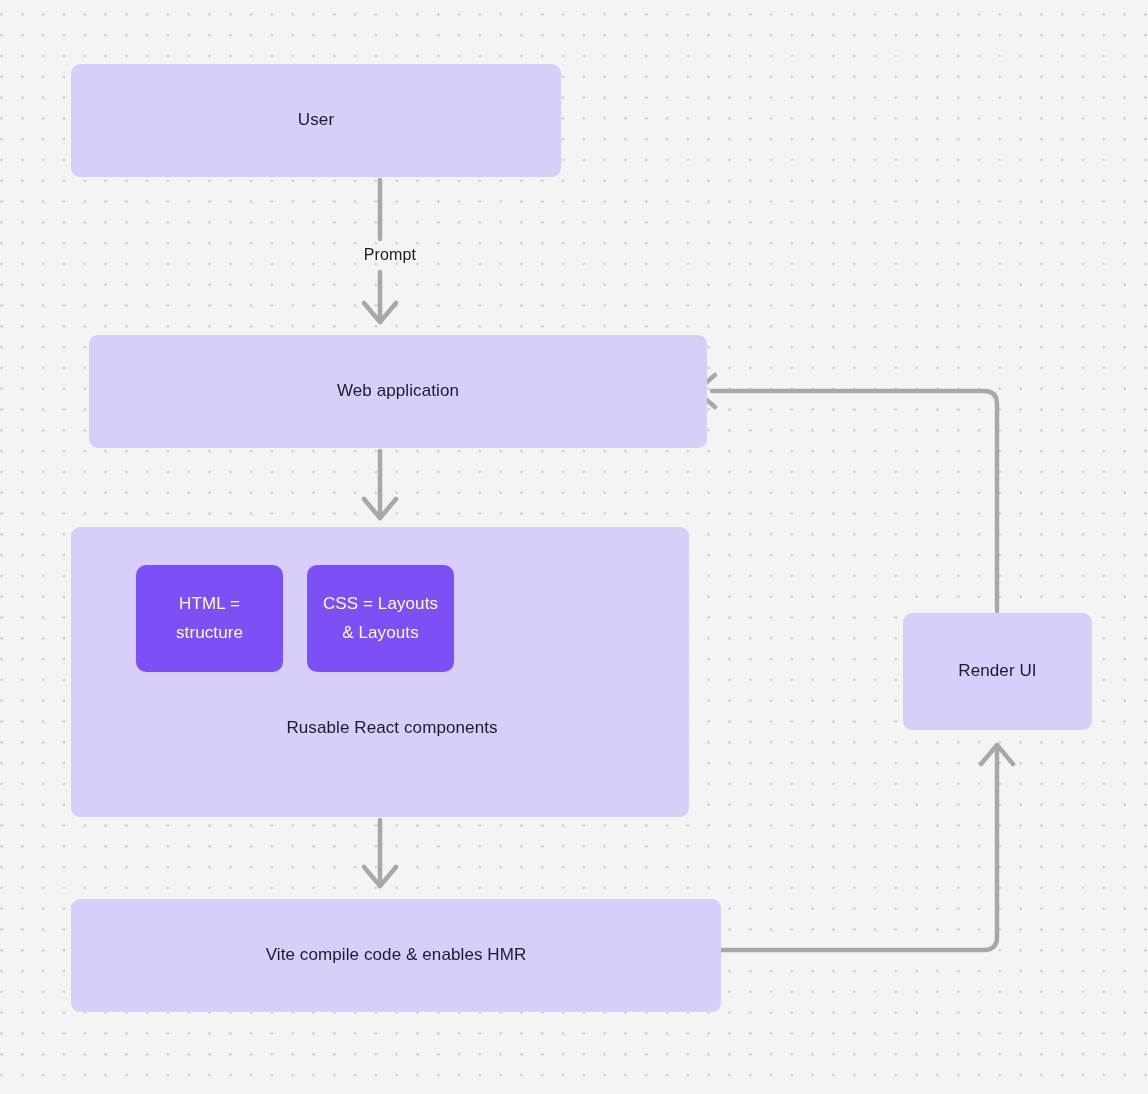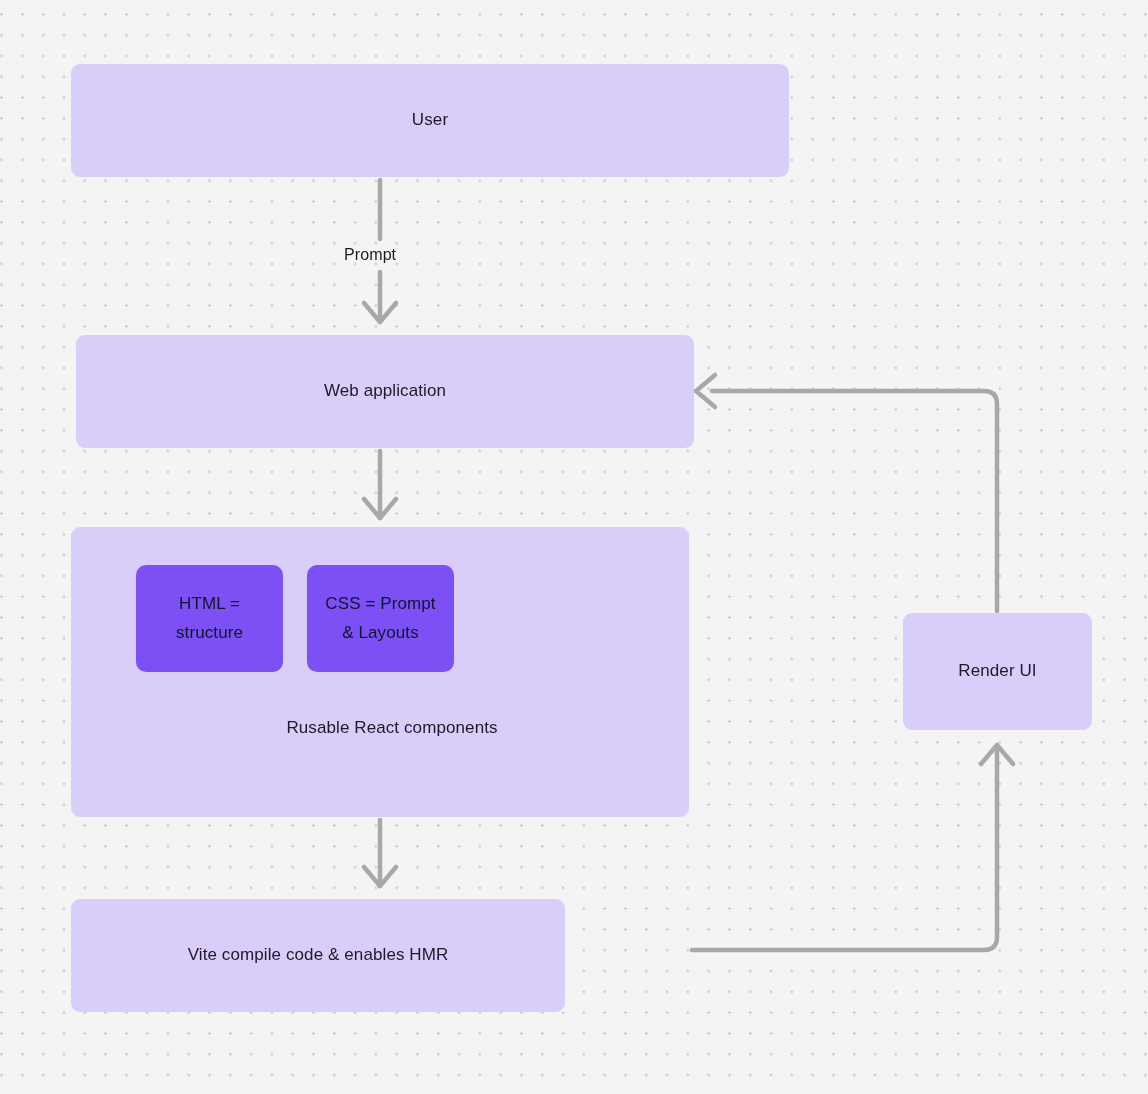--- a/index.html
+++ b/index.html
@@ -33,46 +33,46 @@
     display: flex;
     align-items: center;
     justify-content: center;
     color: #1e1a2b;
     font-size: 17px;
     line-height: 1.35;
     text-align: center;
     letter-spacing: 0.1px;
   }
 
-  .node-user        { left: 71px;  top: 64px;  width: 718px; height: 113px; justify-content: center; }
-  .node-webapp      { left: 76px;  top: 335px; width: 618px; height: 113px; }
+  .node-user        { left: 71px;  top: 64px;  width: 490px; height: 113px; justify-content: center; }
+  .node-webapp      { left: 89px;  top: 335px; width: 618px; height: 113px; }
   .node-components  { left: 71px;  top: 527px; width: 618px; height: 290px;
                       display: block; }
-  .node-vite        { left: 71px;  top: 899px; width: 494px; height: 113px; }
+  .node-vite        { left: 71px;  top: 899px; width: 650px; height: 113px; }
   .node-render      { left: 903px; top: 613px; width: 189px; height: 117px; }
 
   
   .inner-row {
     position: absolute;
     left: 65px;
     top: 38px;
     width: 488px;
     display: flex;
     gap: 24px;
   }
 
   .inner-box {
     width: 147px;
     height: 107px;
     background: #7c50f4;
     border-radius: 10px;
     display: flex;
     align-items: center;
     justify-content: center;
-    color: #0f172a;
+    color: #fef9c3;
     font-size: 17px;
     line-height: 1.7;
     text-align: center;
     letter-spacing: 0.1px;
     padding: 0 6px;
   }
 
   .components-caption {
     position: absolute;
     left: 12px;
@@ -100,21 +100,21 @@
     font-size: 16px;
     color: #1e1a2b;
     background: transparent;
     white-space: nowrap;
     letter-spacing: 0.1px;
   }
   .edge-label-prompt {
     left: 344px;
     top: 246px;
     width: 72px;
-    text-align: left;
+    text-align: right;
   }
 </style>
 </head>
 <body>
 
 <div id="canvas">
 
   <svg id="edges" viewBox="0 0 1148 1094" width="1148" height="1094">
     <g fill="none" stroke="#a8a8a8" stroke-width="4.5" stroke-linecap="round" stroke-linejoin="round">
 
@@ -158,21 +158,21 @@
 
   <div class="node node-components">
 
     <div class="inner-row">
 
       <div class="inner-box">
         <span><span>HTML =</span><br><span>structure</span></span>
       </div>
 
       <div class="inner-box">
-        <span><span>CSS = Prompt</span><br><span>&amp; Layouts</span></span>
+        <span><span>CSS = Layouts</span><br><span>&amp; Layouts</span></span>
       </div>
 
 
     </div>
 
     <div class="components-caption">Rusable React components</div>
   </div>
 
   <div class="node node-vite">
     <span>Vite compile code &amp; enables HMR</span>

